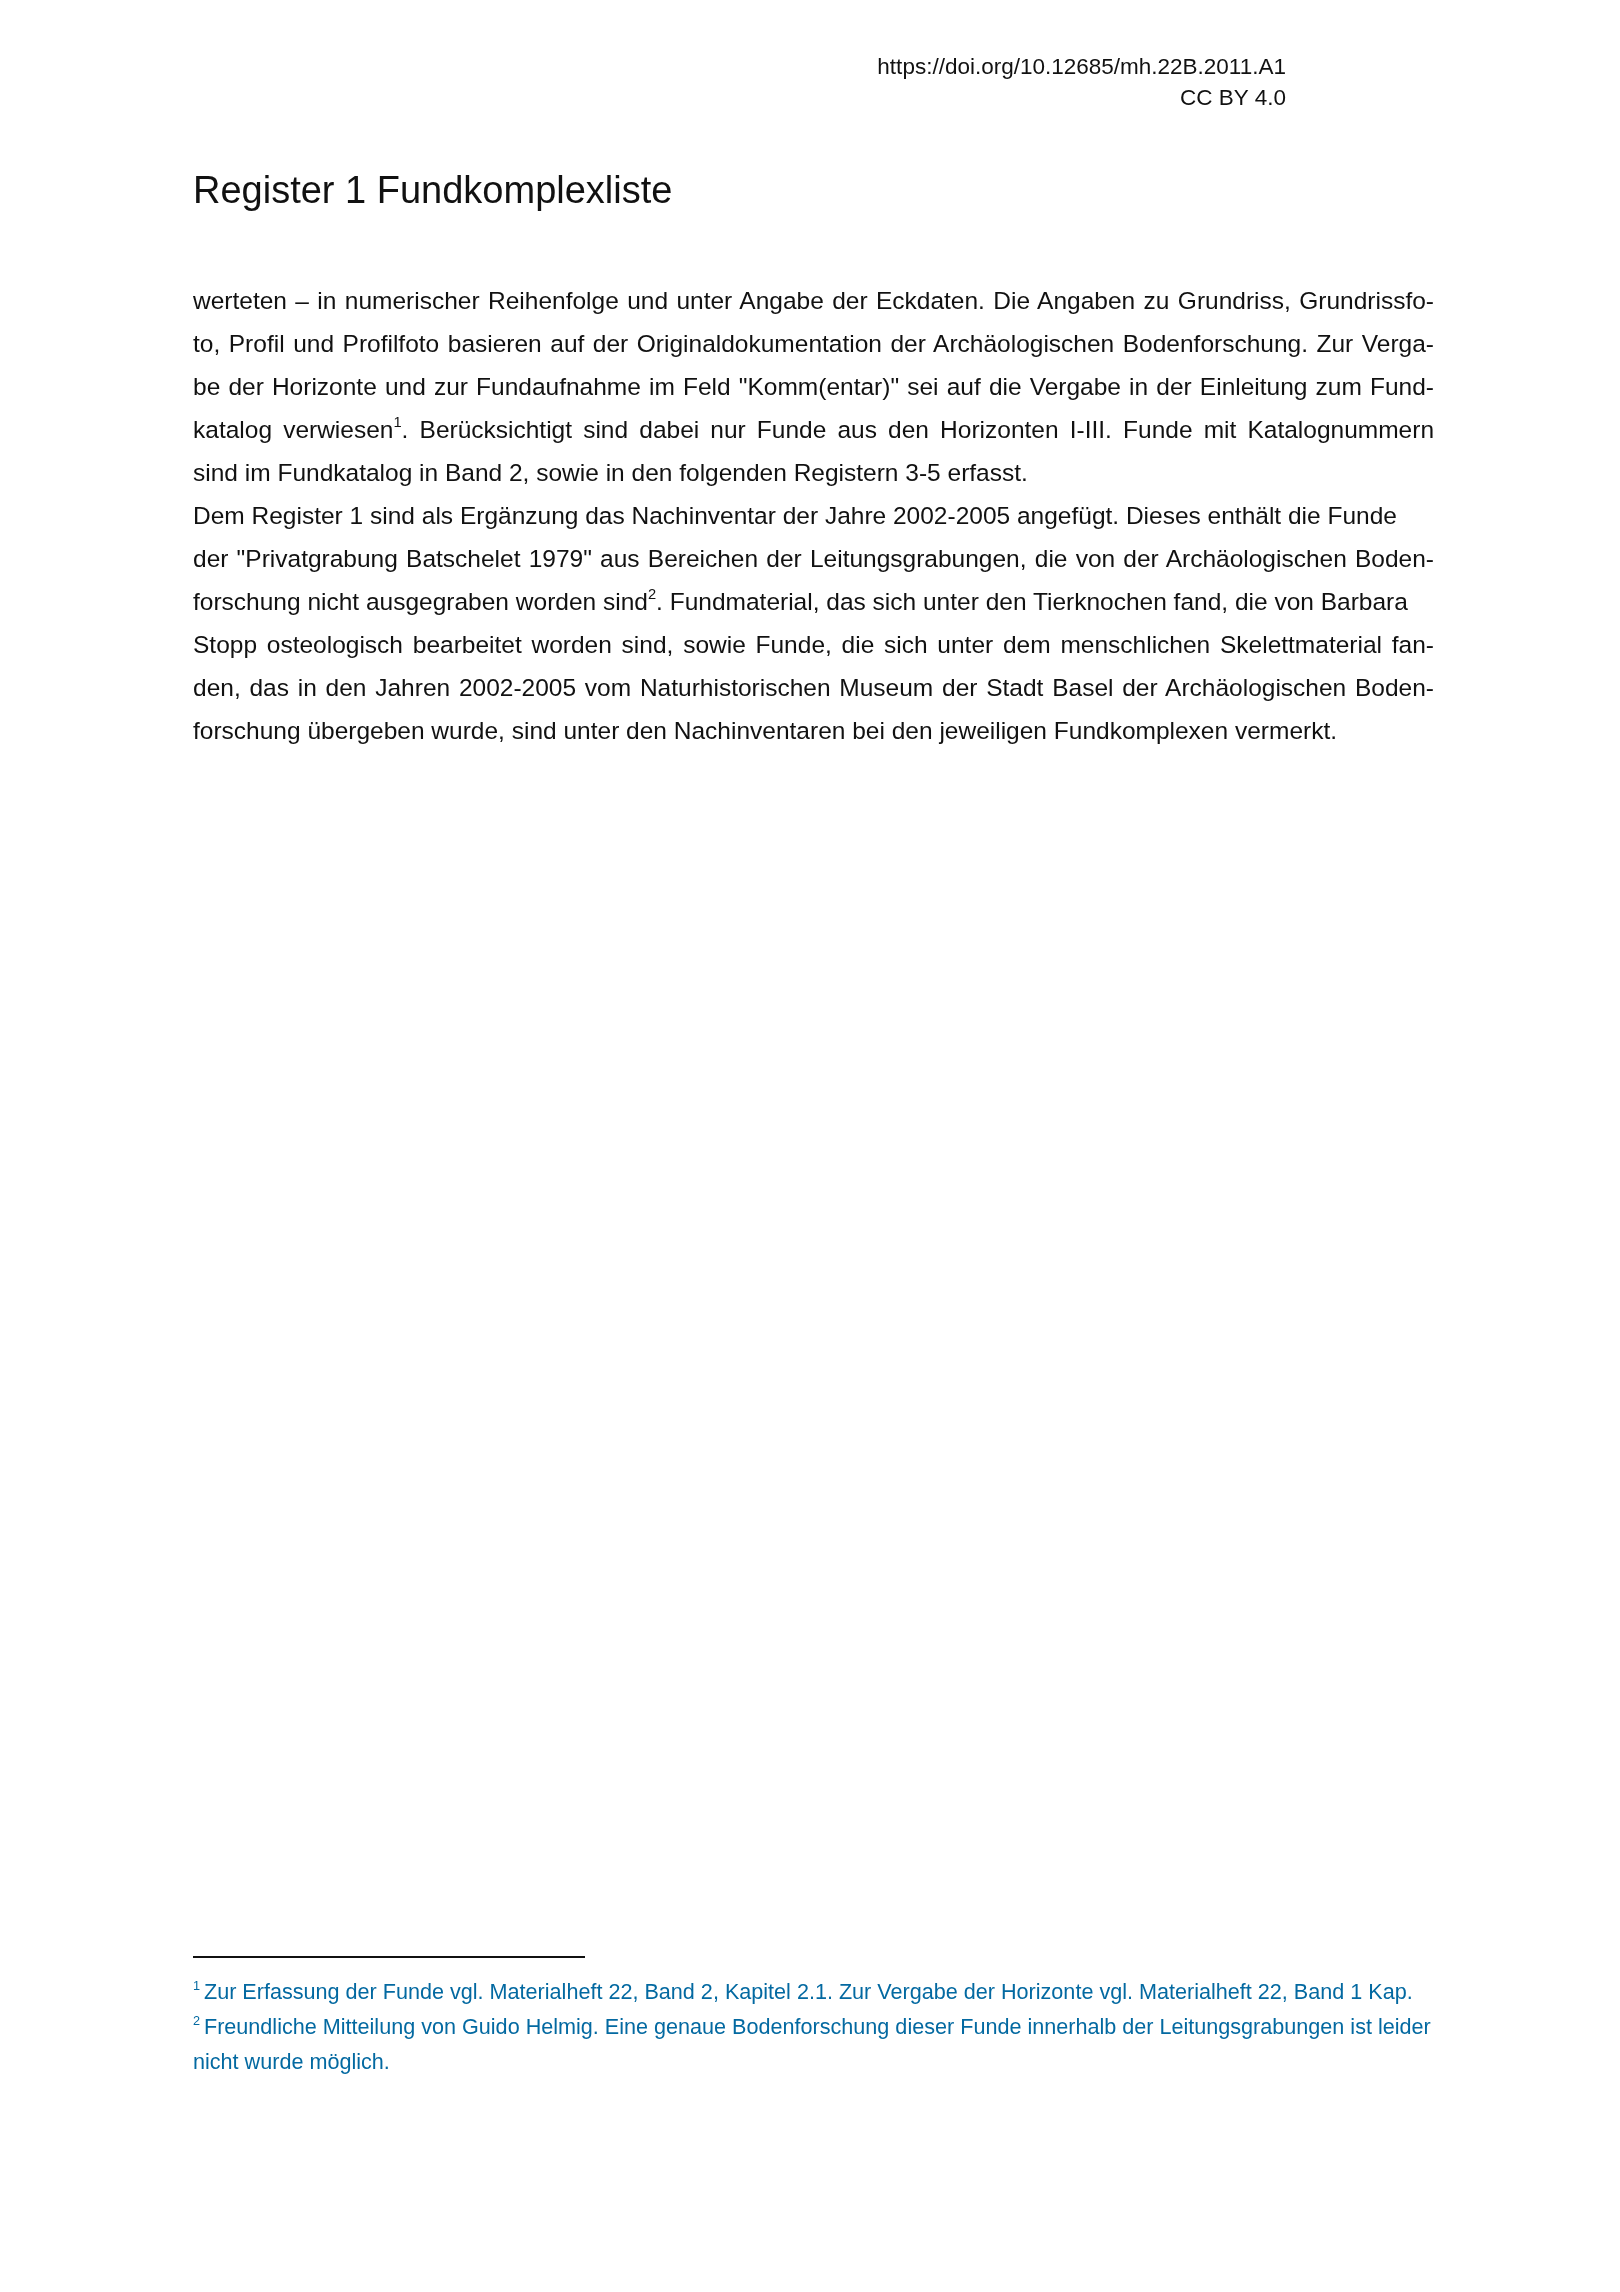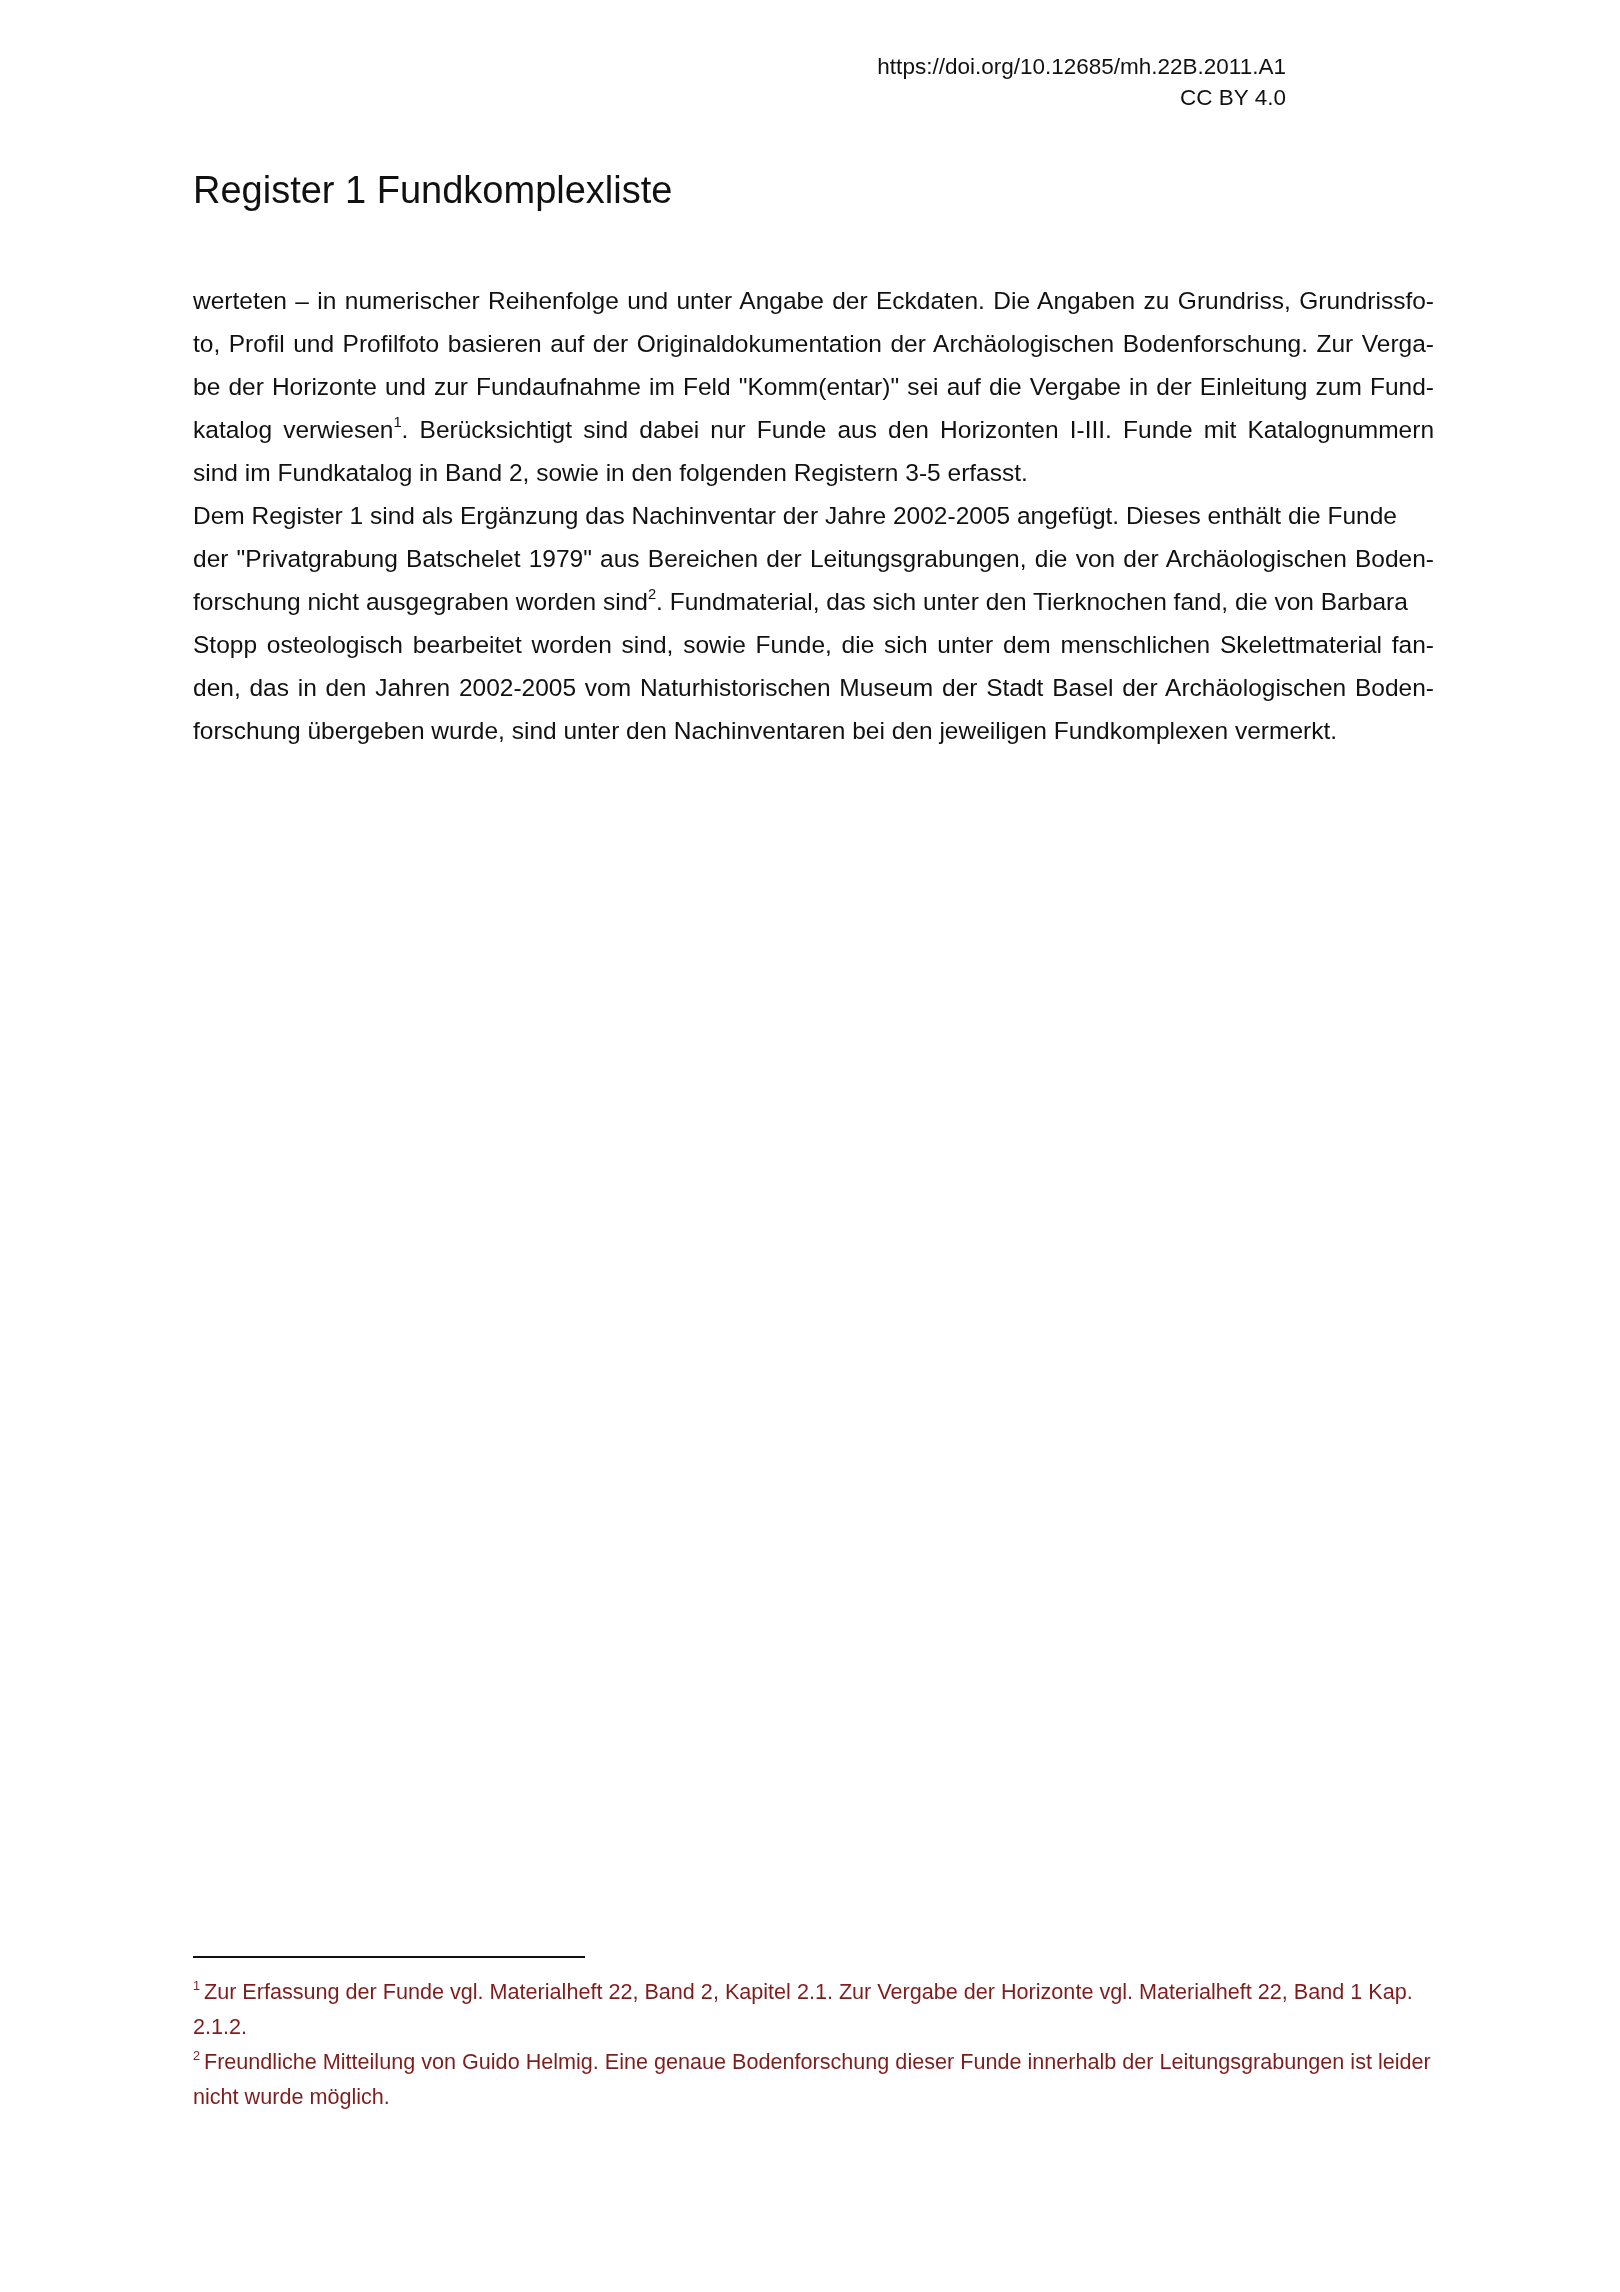--- a/index.html
+++ b/index.html
@@ -81,21 +81,21 @@
     height: 0;
     border-top: 2px solid #111;
   }
   .footnotes {
     position: absolute;
     left: 193px;
     top: 1974px;
     width: 1241px;
     font-size: 21.6px;
     line-height: 35px;
-    color: #7f1d1d;
+    color: #0369a1;
   }
   .footnote { margin: 0 0 0 0; }
   .footnote .fn-line { display: block; white-space: nowrap; }
   .footnote sup {
     font-size: 12.7px;
     position: relative;
     top: -8.8px;
     line-height: 0;
     vertical-align: 0;
     margin-right: 3.9px;
@@ -131,21 +131,20 @@
       <span class="line">den, das in den Jahren 2002-2005 vom Naturhistorischen Museum der Stadt Basel der Archäologischen Boden-</span>
       <span class="line last">forschung übergeben wurde, sind unter den Nachinventaren bei den jeweiligen Fundkomplexen vermerkt.</span>
     </p>
   </div>
 
   <div class="fn-rule"></div>
 
   <div class="footnotes">
     <div class="footnote">
       <span class="fn-line"><sup>1</sup><span>Zur Erfassung der Funde vgl. Materialheft 22, Band 2, Kapitel 2.1. Zur Vergabe der Horizonte vgl. Materialheft 22, Band 1 Kap.</span></span>
-      <span class="fn-line">2.1.2.</span>
     </div>
     <div class="footnote">
       <span class="fn-line"><sup>2</sup><span>Freundliche Mitteilung von Guido Helmig. Eine genaue Bodenforschung dieser Funde innerhalb der Leitungsgrabungen ist leider</span></span>
       <span class="fn-line">nicht wurde möglich.</span>
     </div>
   </div>
 
 </div>
 
 

